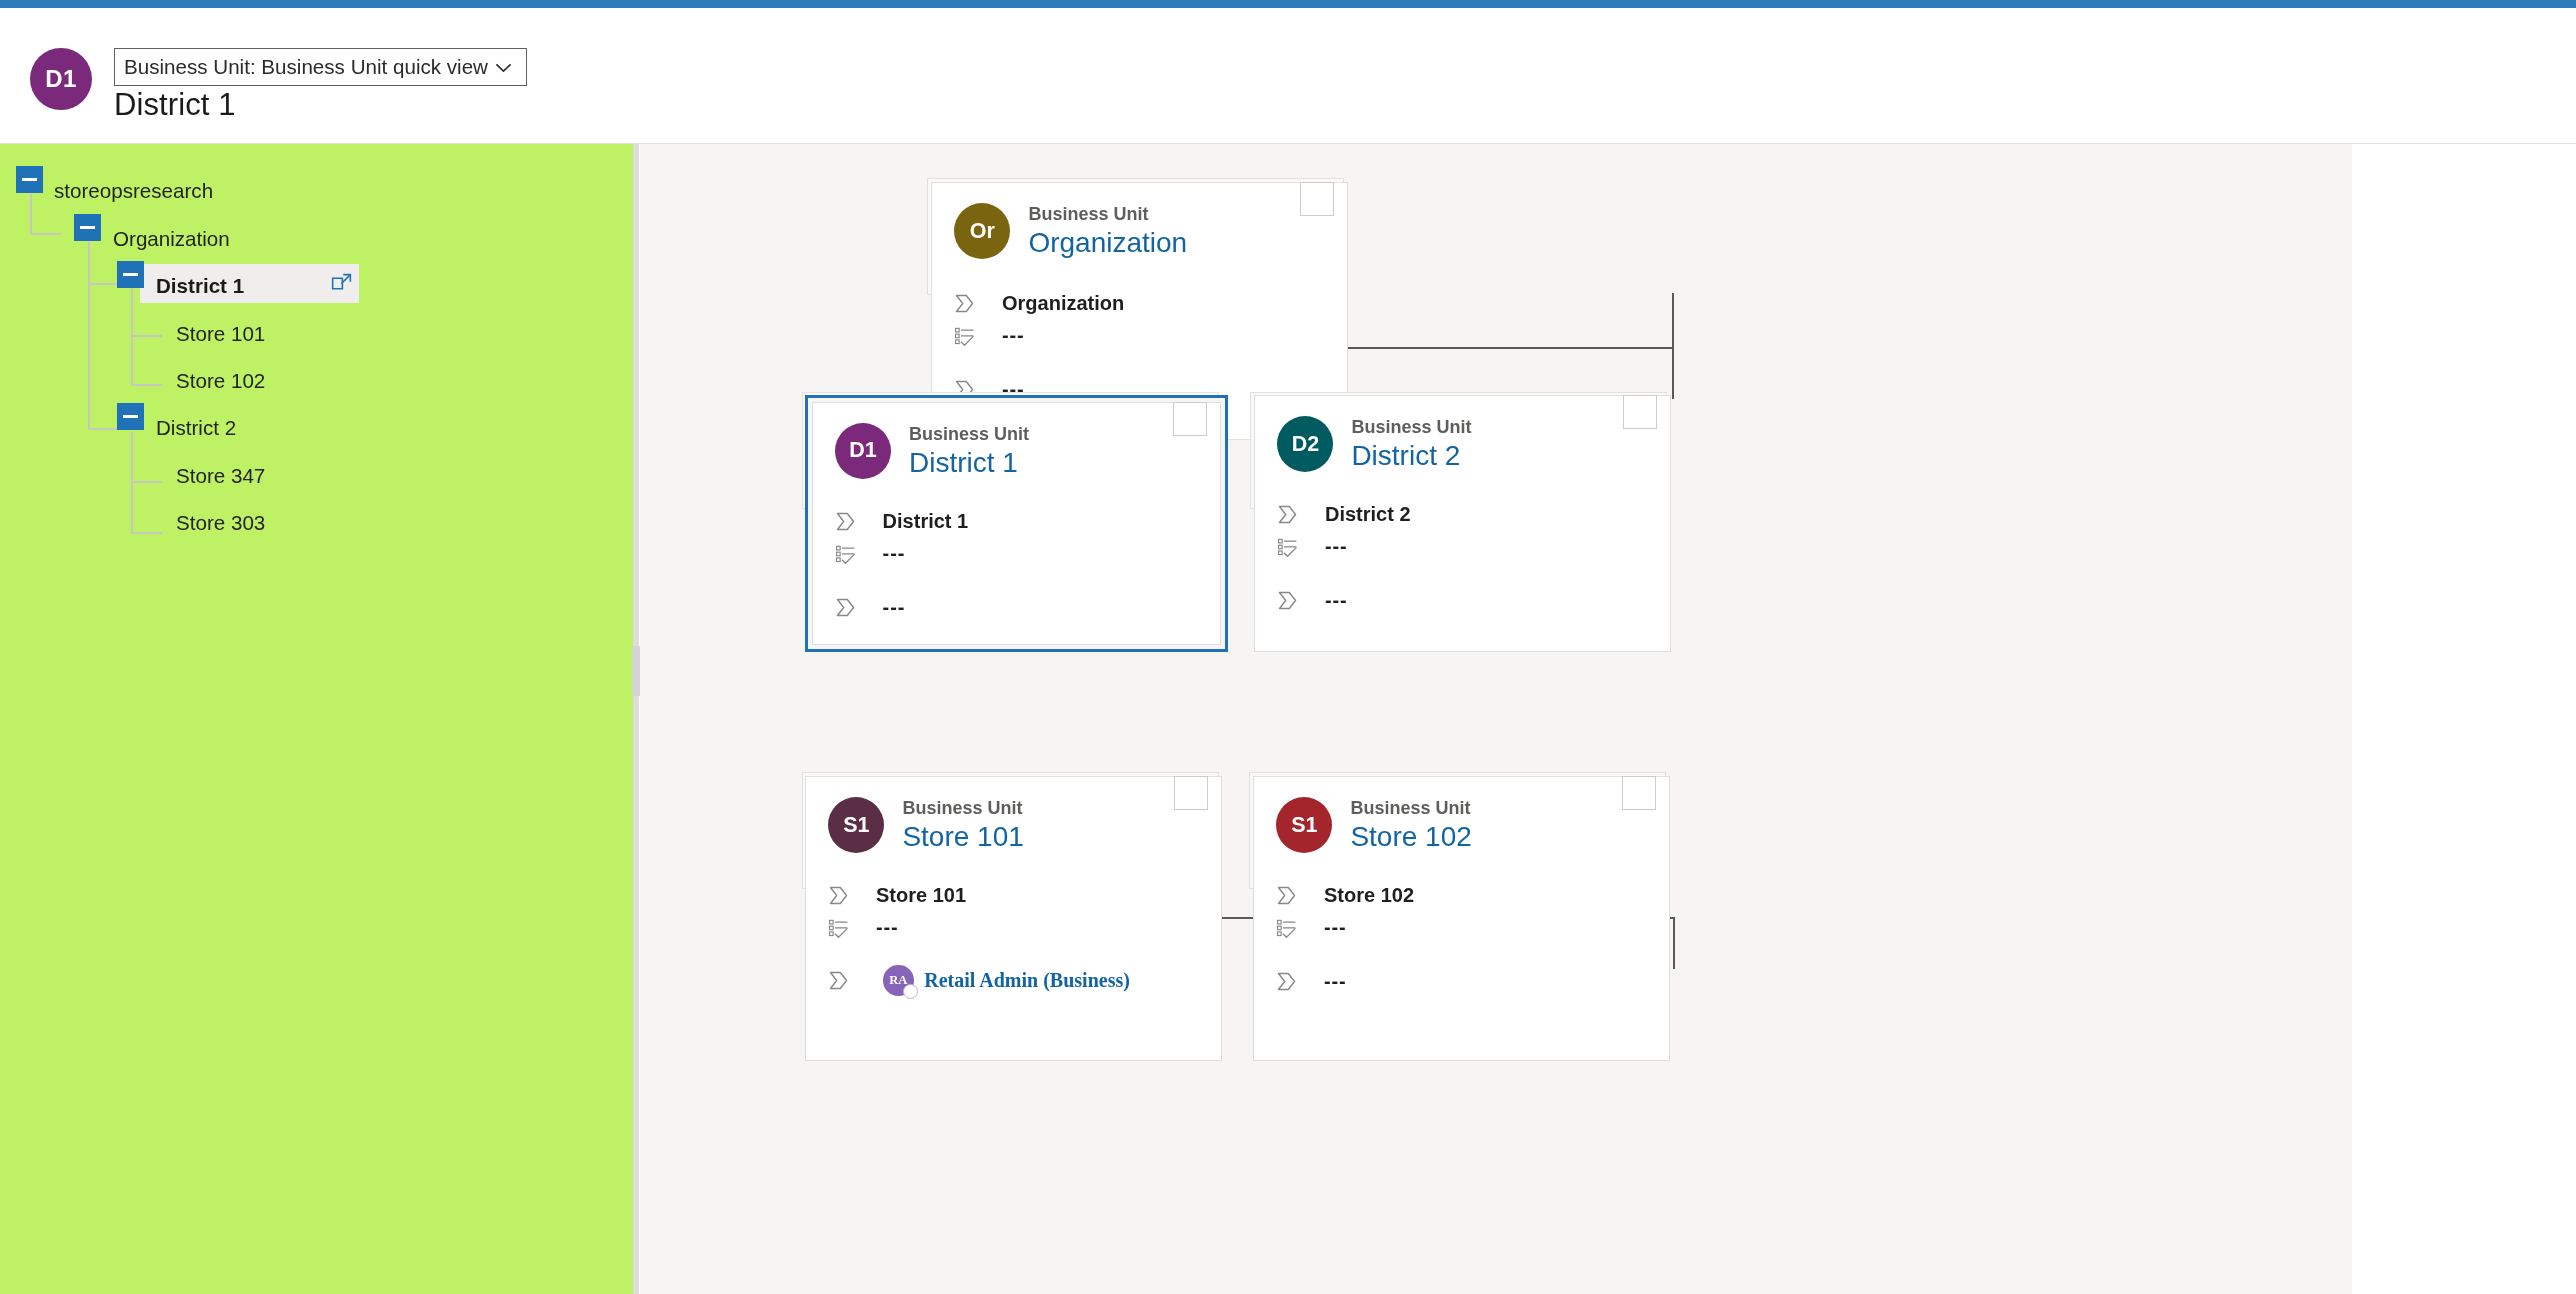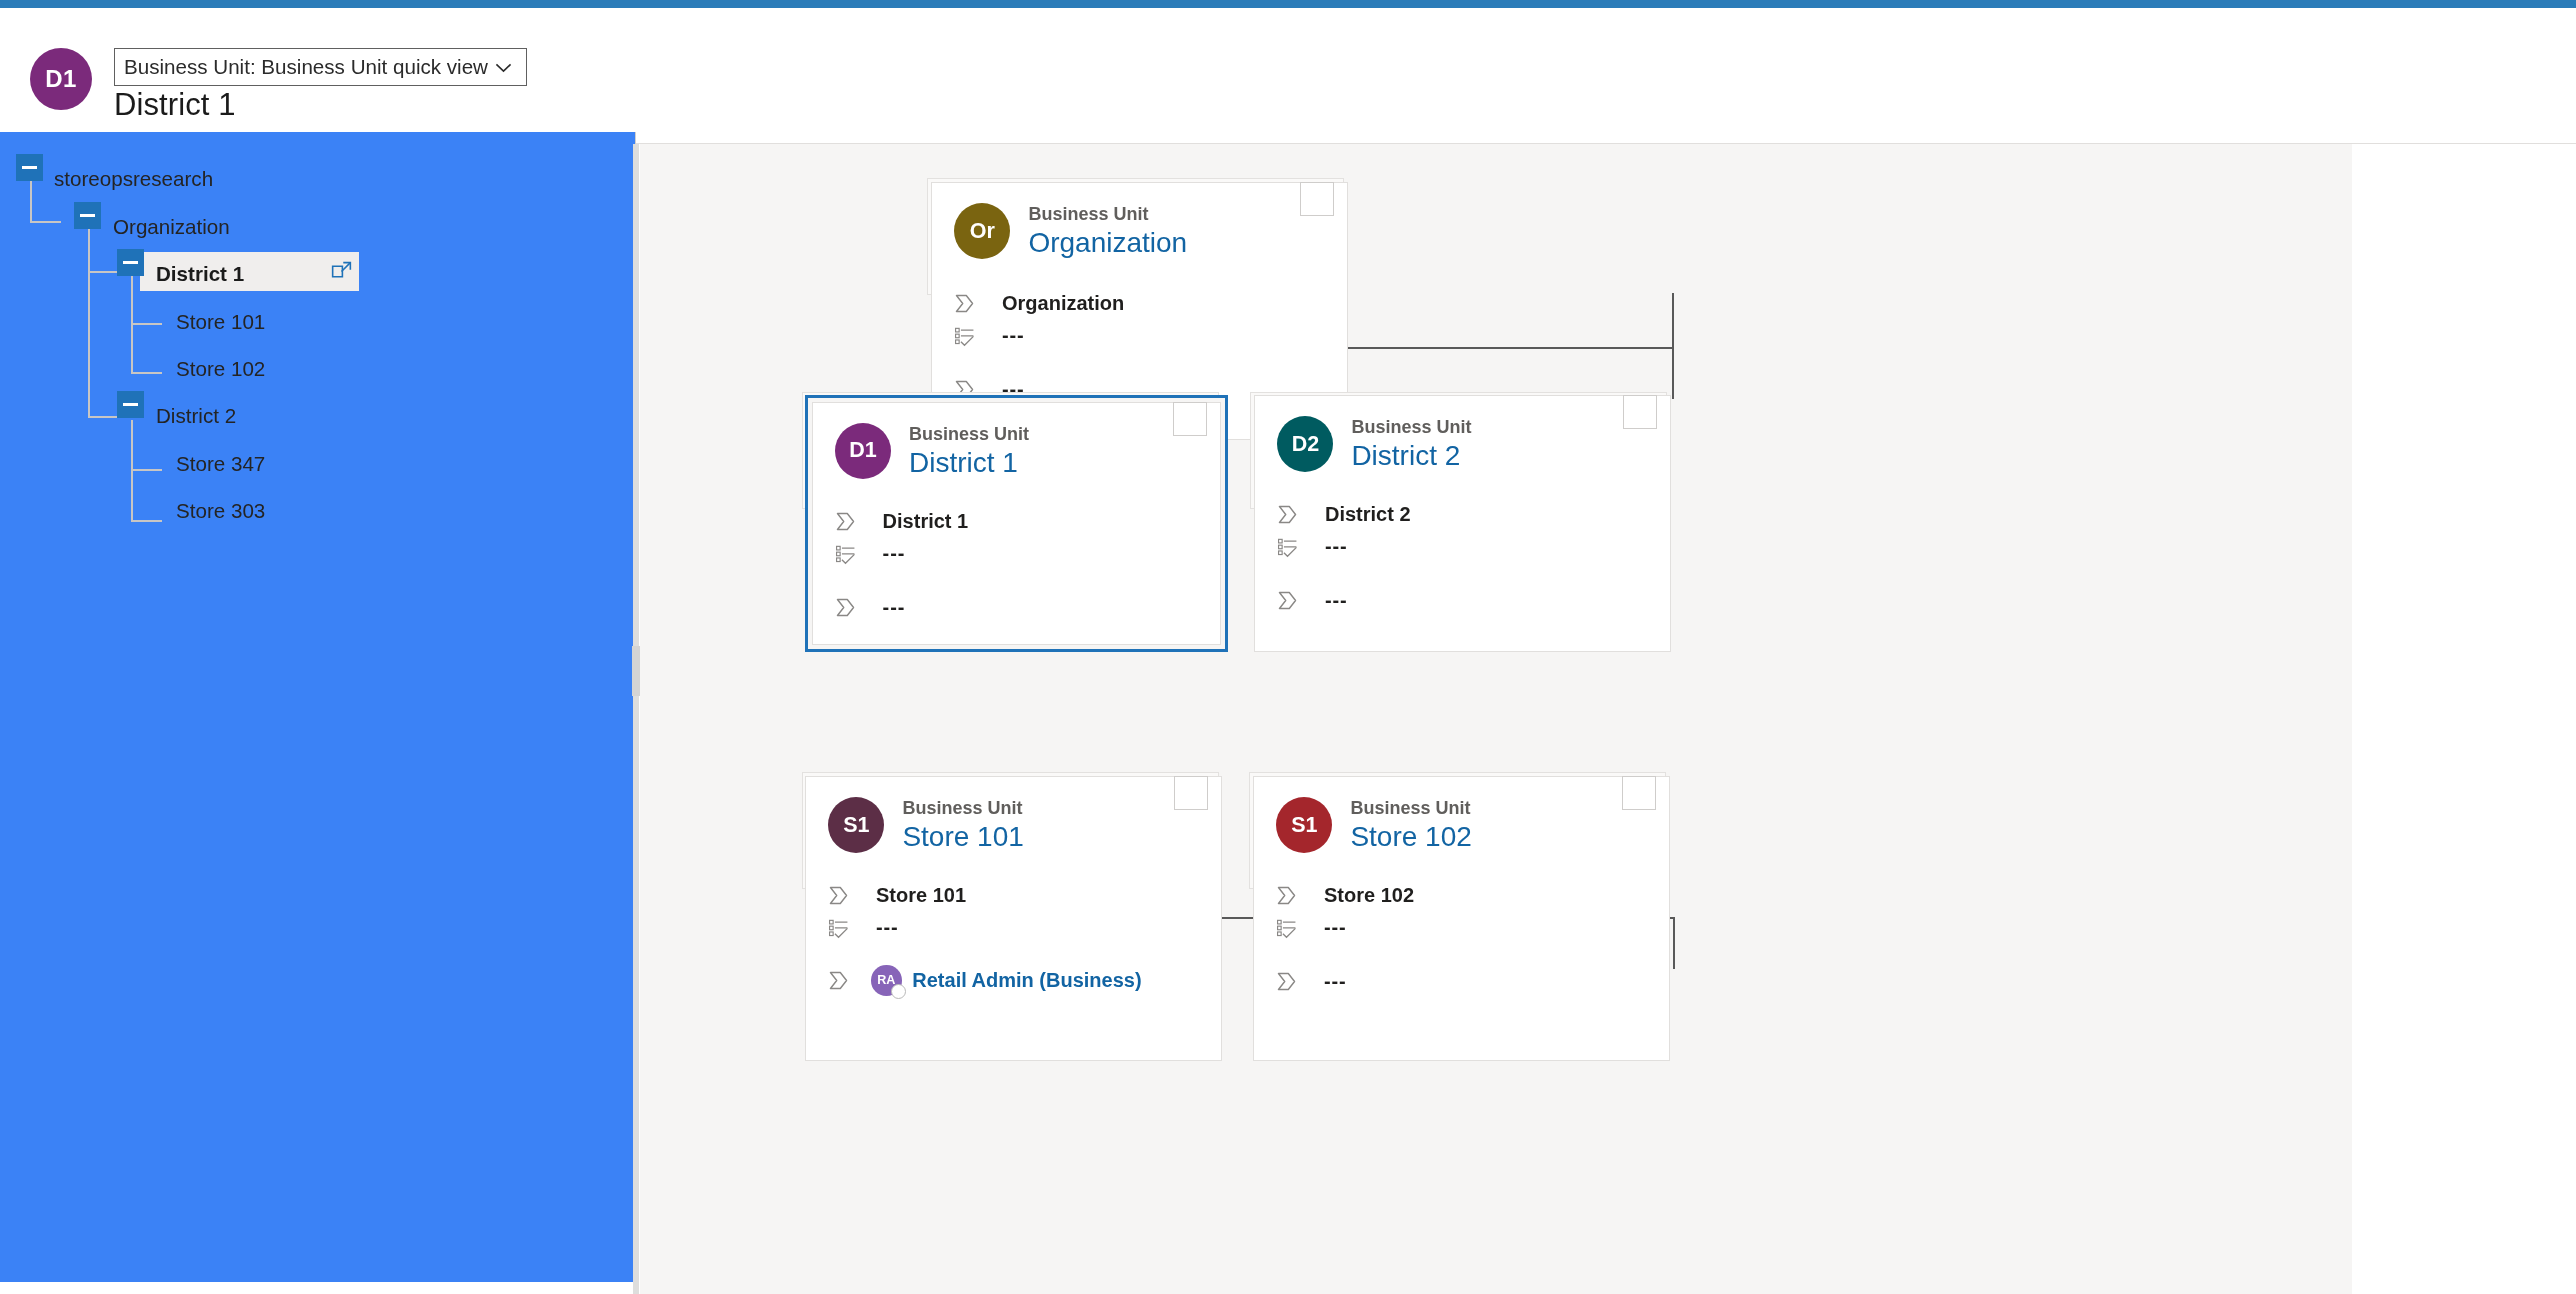--- a/index.html
+++ b/index.html
@@ -46,23 +46,23 @@
   }
   .chev-down-thin { width: 23px; height: 23px; flex: 0 0 auto; }
   .record-title {
     position: absolute; left: 114px; top: 79px;
     font-size: 31px; color: #1b1b1b; font-weight: 400;
     letter-spacing: 0.1px;
   }
 
   
   .sidebar {
-    position: absolute; left: 0; top: 132px;
+    position: absolute; left: 0; top: 144px;
     width: 636px; height: 1150px;
-    background: #3b82f6;
+    background: #bef264;
     border-right: 0.9px solid #d2d0ce;
     overflow: hidden;
   }
   .tree { position: relative; padding-top: 10.8px; }
   .tree-row {
     position: relative;
     height: 47px;
     display: flex; align-items: center;
   }
   .tree-row.selected .tree-label-box { background: #f0eeed; }
@@ -184,21 +184,21 @@
     position: absolute; left: 20px;
     display: flex; align-items: center;
     width: calc(100% - 36px);
   }
   .field-icon { width: 25px; height: 25px; flex: 0 0 auto; }
   .field-value {
     margin-left: 25px; font-size: 20px; color: #201f1e;
     font-weight: 700; white-space: nowrap;
   }
   .field-value.dashes { font-weight: 700; color: #201f1e; letter-spacing: 0.9px; }
-  .person-chip { display: flex; align-items: center; margin-left: 20px; }
+  .person-chip { display: flex; align-items: center; margin-left: 32px; font-family: Liberation Serif, serif; }
   .person-avatar {
     position: relative;
     width: 30.5px; height: 30.5px; border-radius: 50%;
     background: #8764b8; color: #ffffff;
     font-size: 12.6px; font-weight: 700;
     display: flex; align-items: center; justify-content: center;
     flex: 0 0 auto;
   }
   .presence-badge {
     position: absolute; right: -4.5px; bottom: -3.6px;

